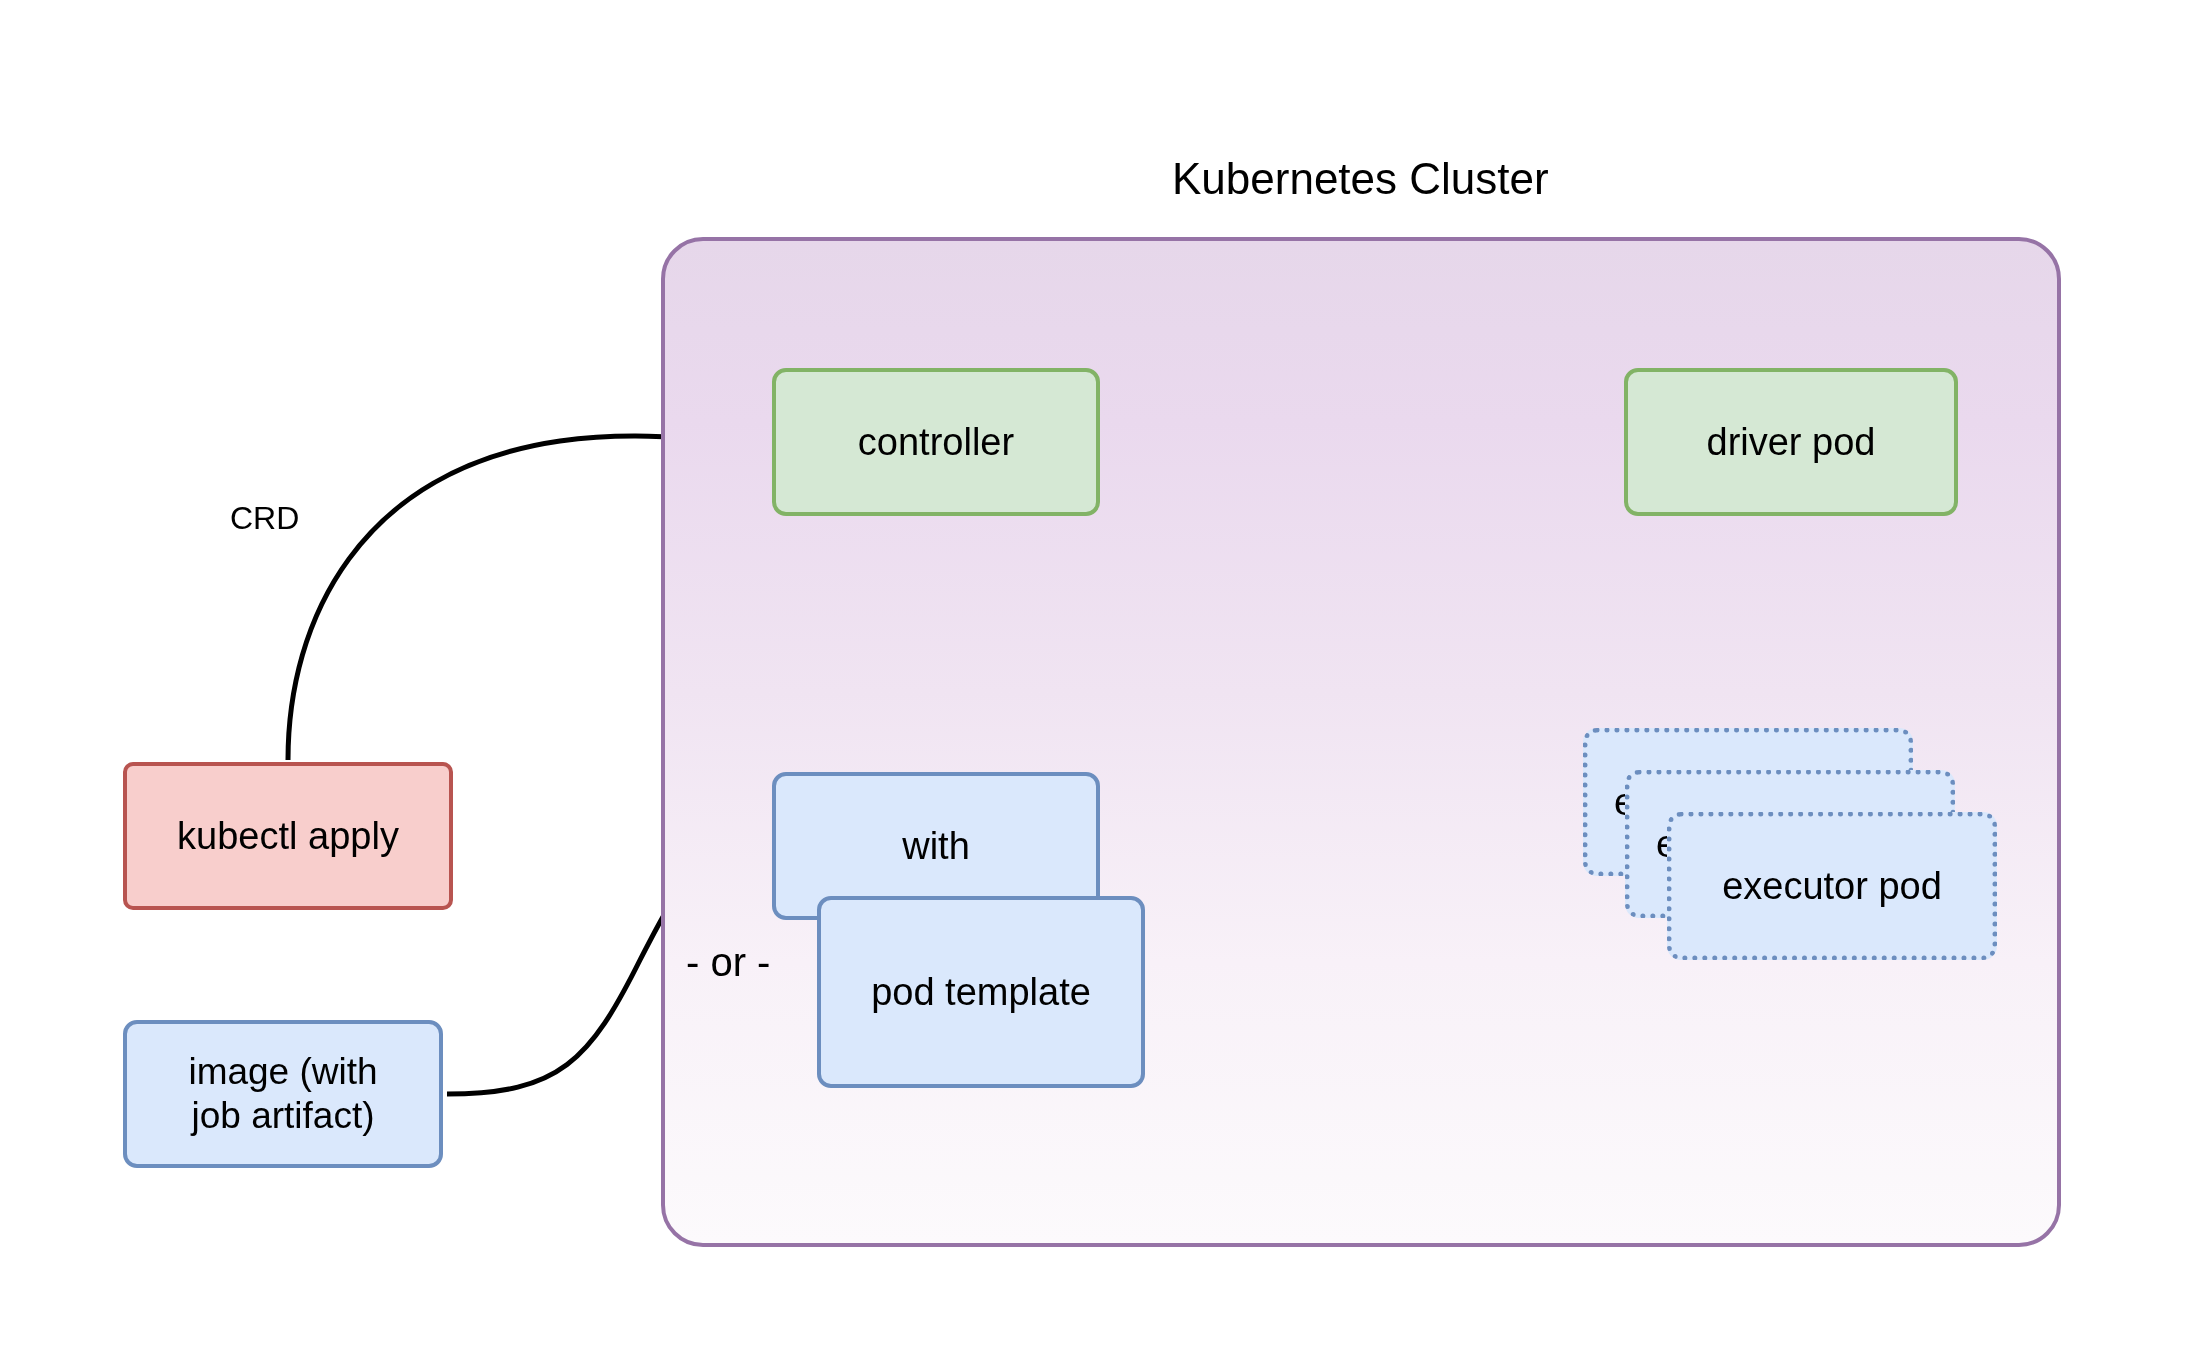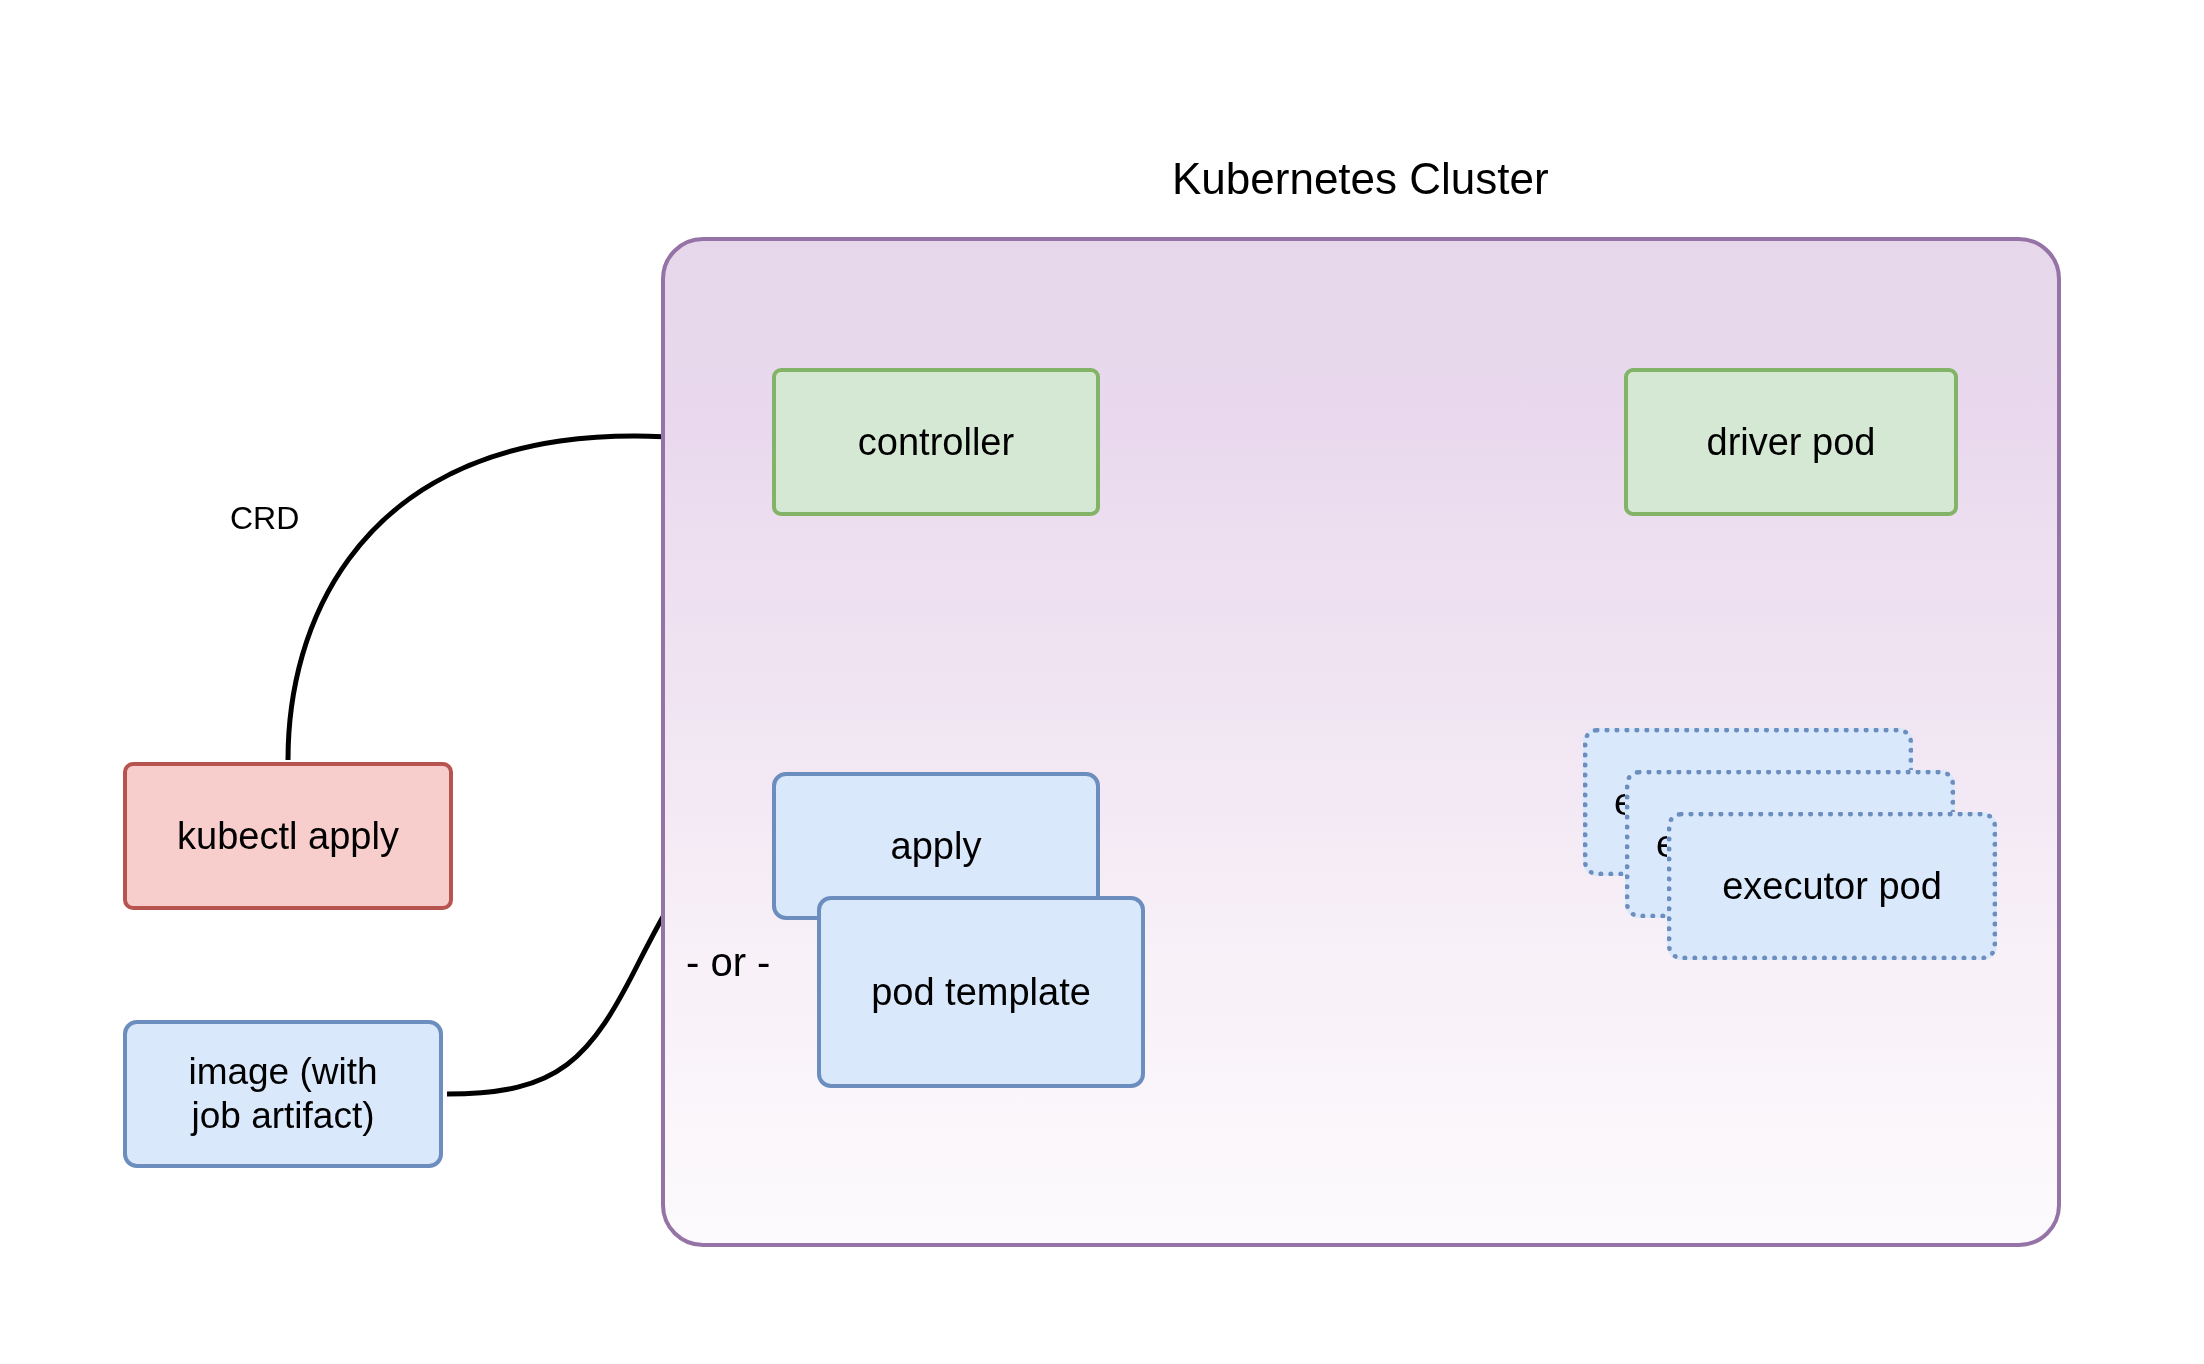--- a/index.html
+++ b/index.html
@@ -50,21 +50,21 @@
   }
   #cluster-title {
     left: 1172px;
     top: 154px;
     font-size: 44px;
   }
   
   .green {
     background: #d5e8d4;
     border: 4px solid #82b366;
-    border-radius: 9px;
+    border-radius: 14px;
     font-size: 38px;
   }
   #controller-node { left: 772px; top: 368px; width: 328px; height: 148px; }
   #driver-pod-node { left: 1624px; top: 368px; width: 334px; height: 148px; }
   
   .red {
     background: #f8cecc;
     border: 4px solid #b85450;
     border-radius: 10px;
     font-size: 38px;
@@ -138,17 +138,17 @@
 job artifact)</div>
 
 <div class="node blue-dotted" id="executor-pod-back">executor pod</div>
 
 <div class="node blue-dotted" id="executor-pod-mid">executor pod</div>
 
 <div class="node blue-dotted" id="executor-pod-front">executor pod</div>
 
 <div class="lbl" id="or-label">- or -</div>
 
-<div class="node blue" id="image-node">apply</div>
+<div class="node blue" id="image-node">with</div>
 
 <div class="node blue" id="pod-template-node">pod template</div>
 
 <div class="lbl" id="crd-label">CRD</div>
 
 </body></html>

